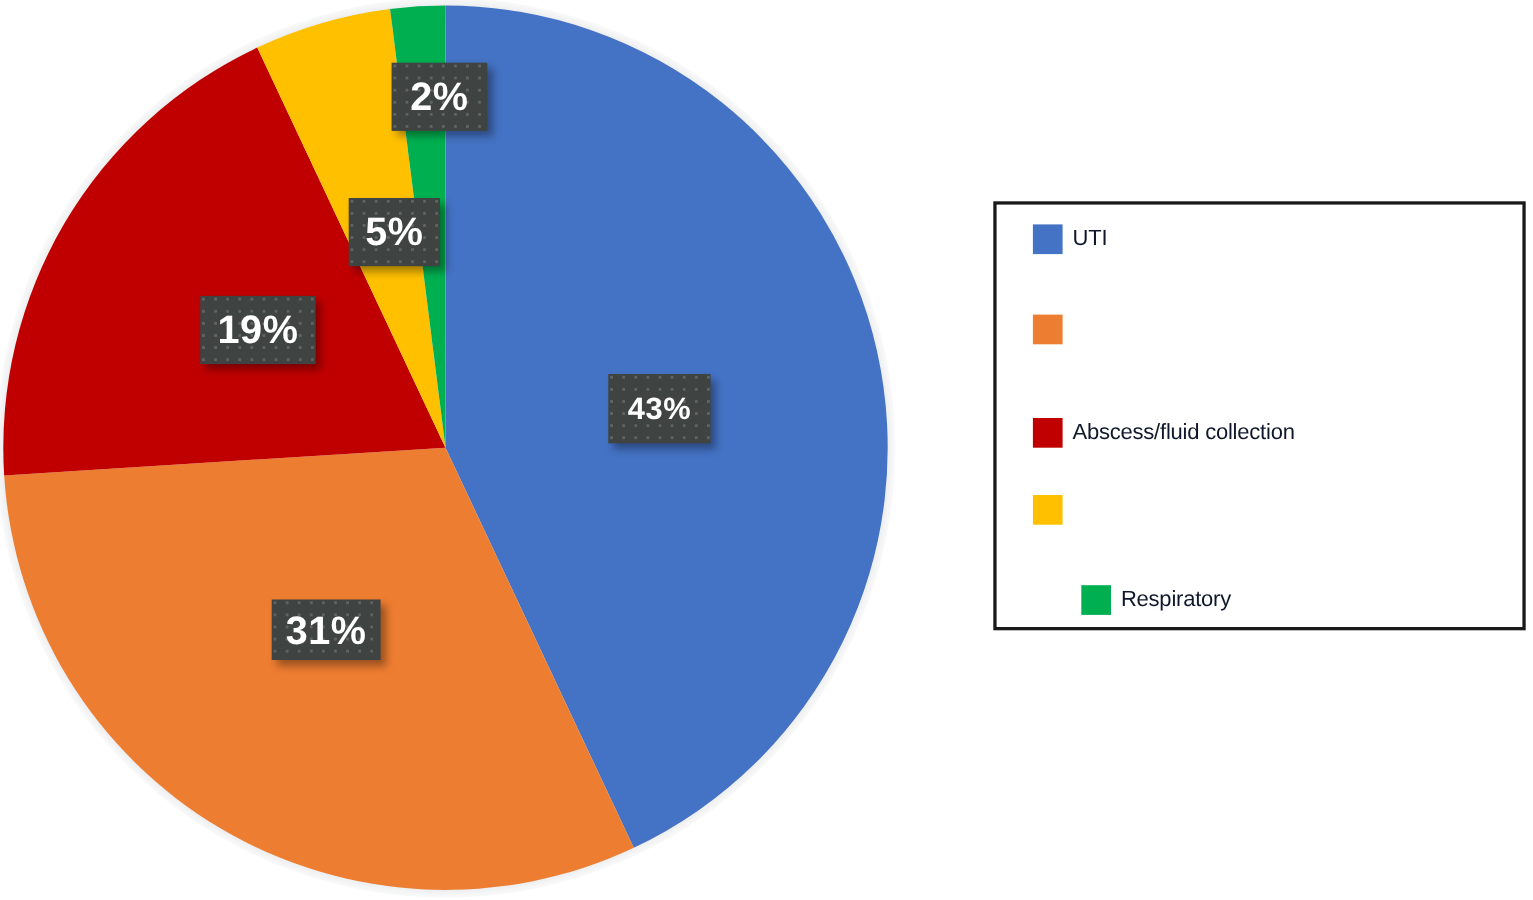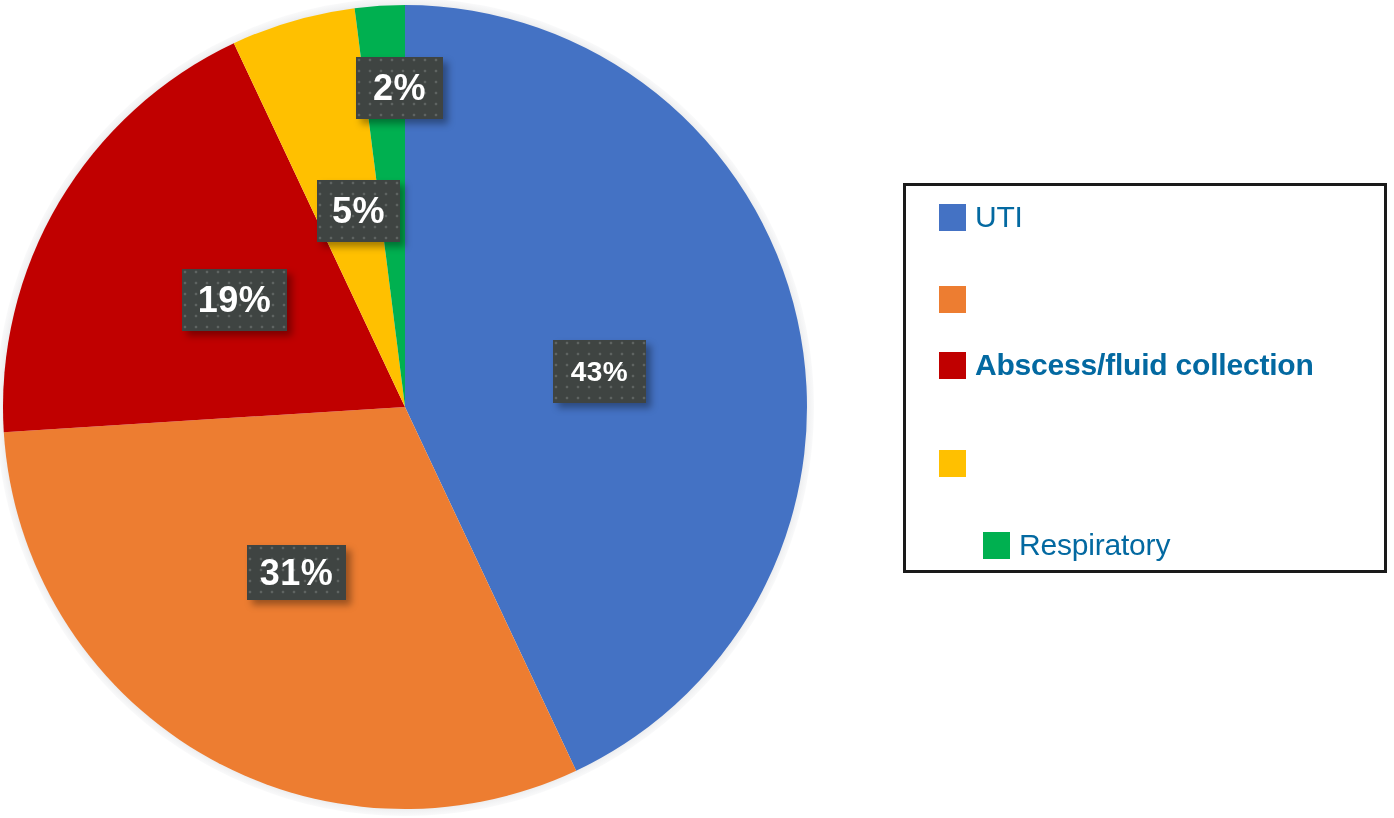--- a/index.html
+++ b/index.html
@@ -66,22 +66,22 @@
     align-items: center;
     height: 34px;
   }
   .legend-swatch {
     width: 27px;
     height: 27px;
     flex: 0 0 auto;
     margin-right: 9px;
   }
   .legend-label {
-    font-size: 30px;
-    color: #0369a1;
+    font-size: 20px;
+    color: #0f172a;
     line-height: 1;
     white-space: nowrap;
     letter-spacing: -0.2px;
   }
 </style>
 </head>
 <body>
 
 <div id="page">
 
@@ -116,21 +116,21 @@
 
   <div id="legend">
     <div id="legend-rows">
         <div class="legend-row" style="top: 14px;">
           <span class="legend-swatch" style="background: rgb(68, 114, 196);"></span>
           <span class="legend-label">UTI</span>
         </div>
         <div class="legend-row" style="top: 96px;">
           <span class="legend-swatch" style="background: rgb(237, 125, 49);"></span>
         </div>
-        <div class="legend-row" style="top: 162px; font-weight: bold;">
+        <div class="legend-row" style="top: 190px;">
           <span class="legend-swatch" style="background: rgb(192, 0, 0);"></span>
           <span class="legend-label">Abscess/fluid collection</span>
         </div>
         <div class="legend-row" style="top: 260px;">
           <span class="legend-swatch" style="background: rgb(255, 192, 0);"></span>
         </div>
         <div class="legend-row" style="top: 342px; padding-left: 44px;">
           <span class="legend-swatch" style="background: rgb(0, 176, 80);"></span>
           <span class="legend-label">Respiratory</span>
         </div>

